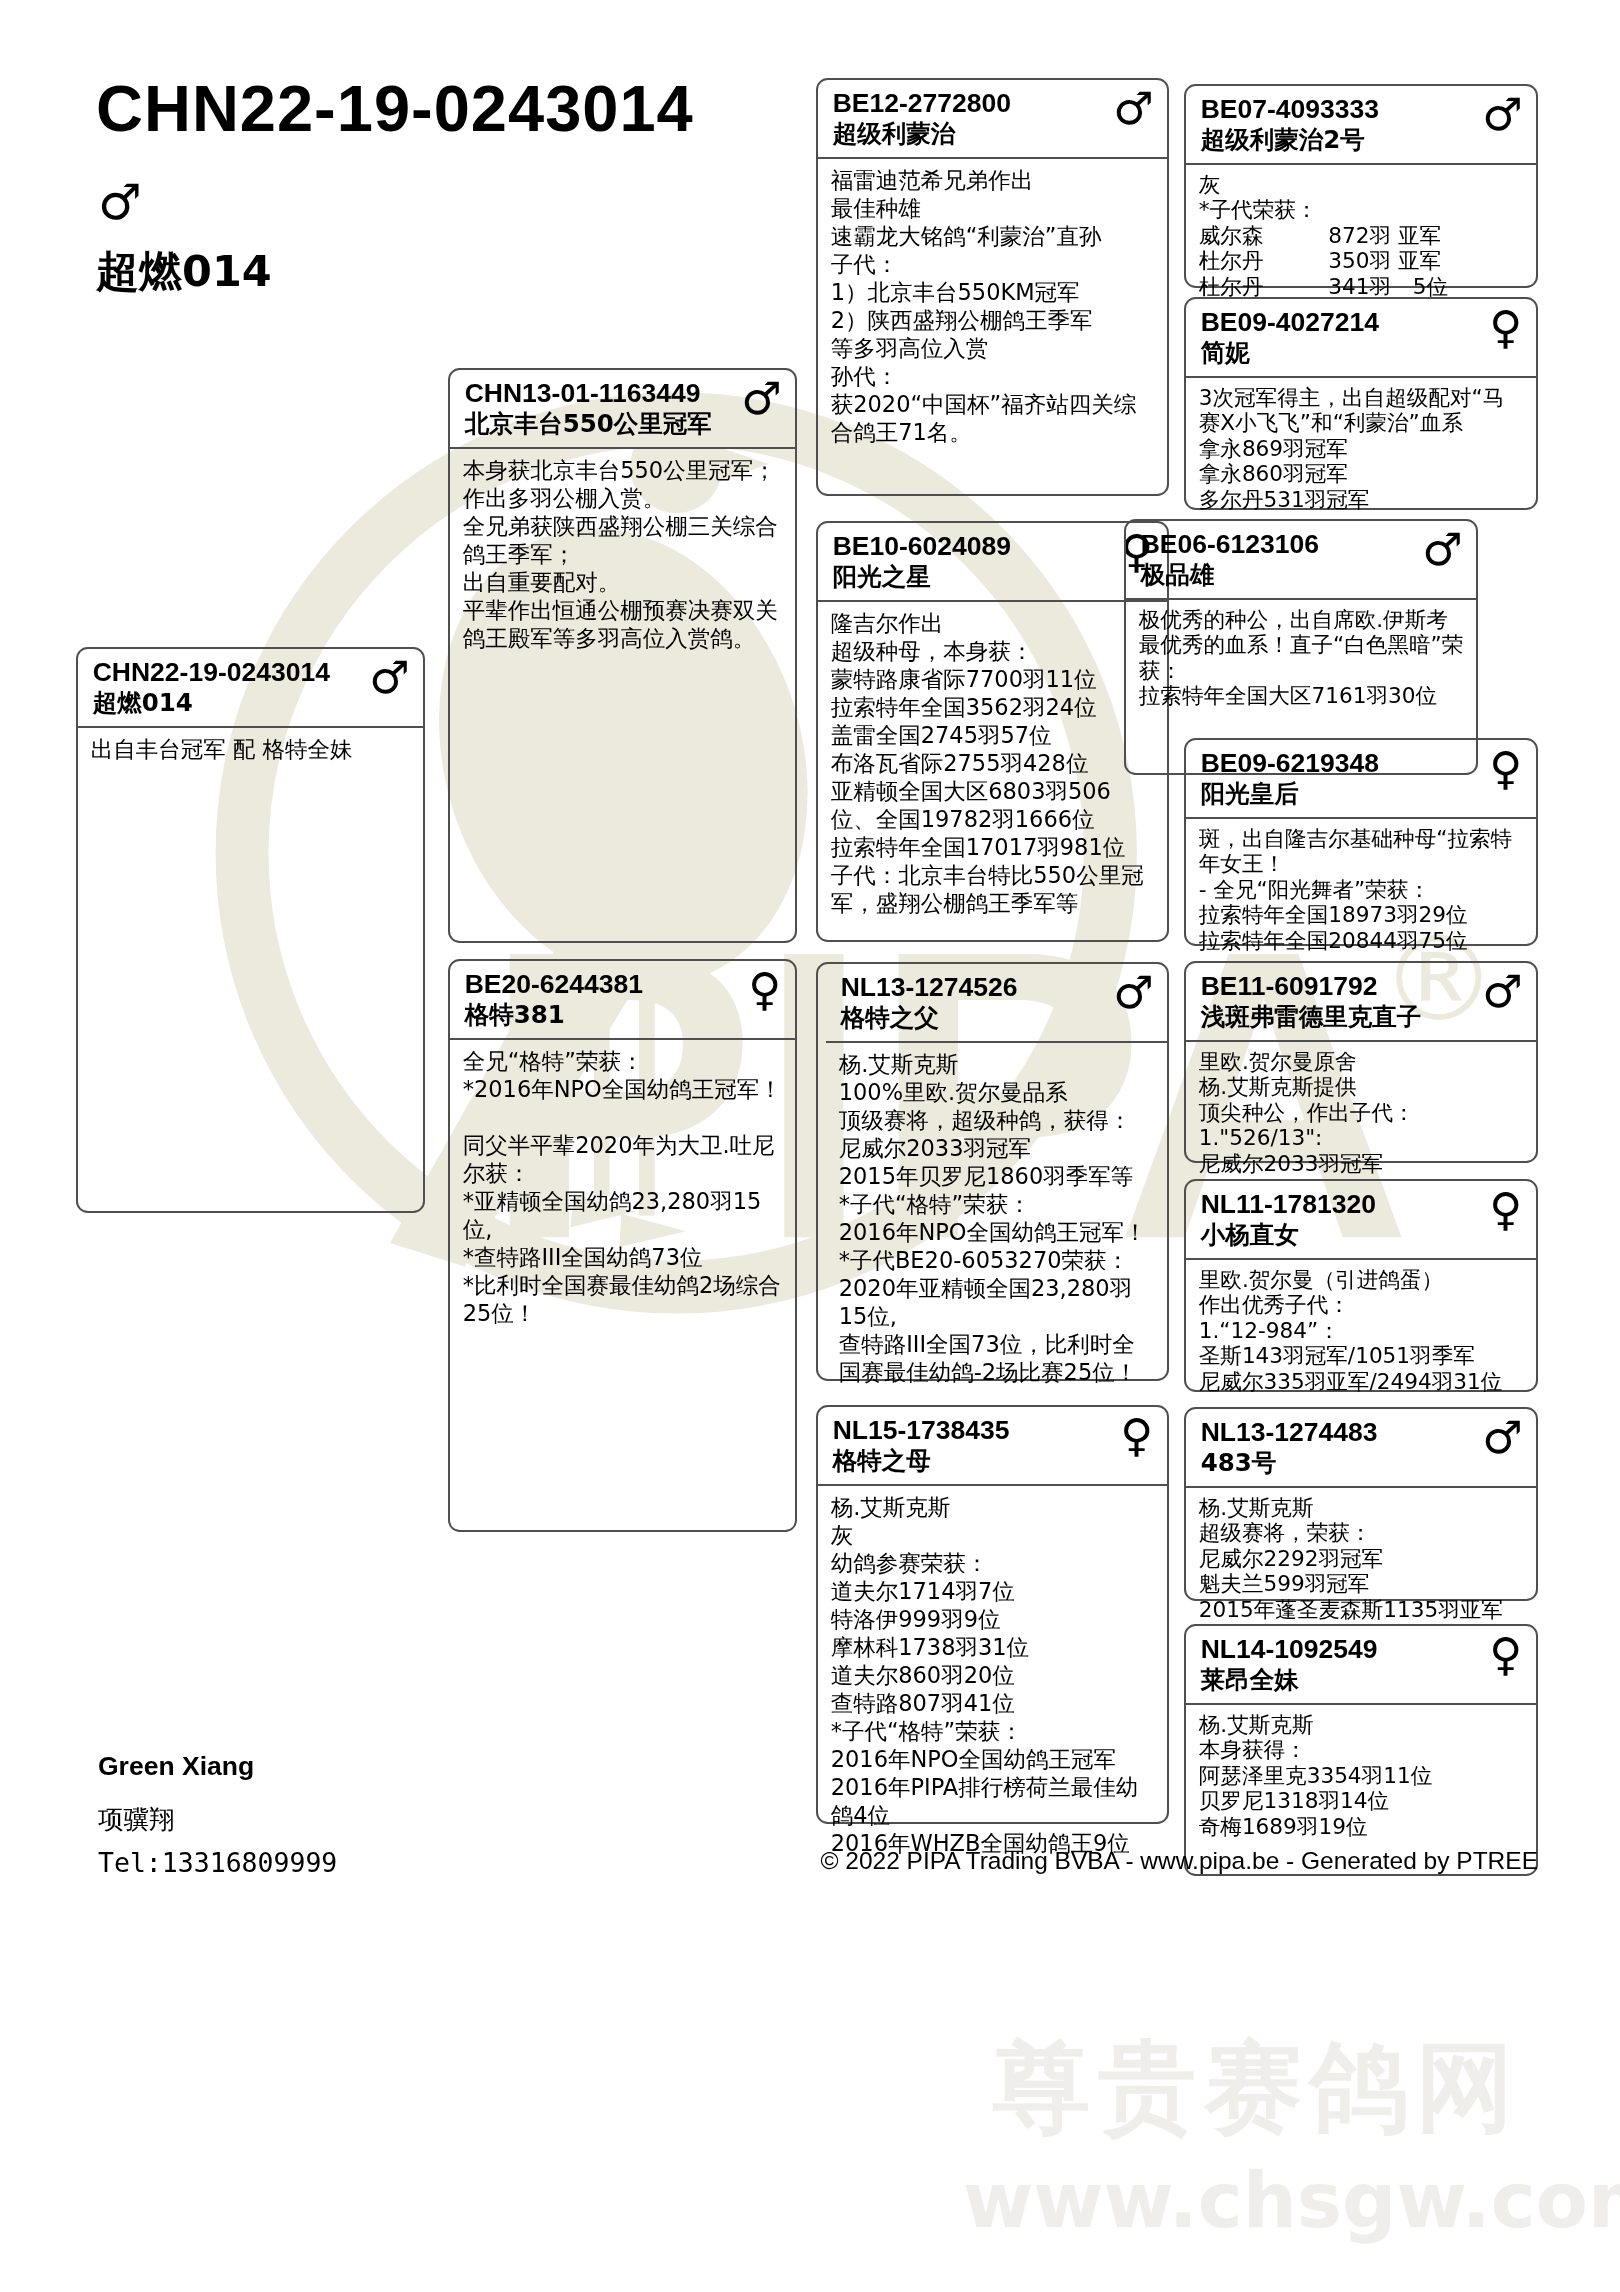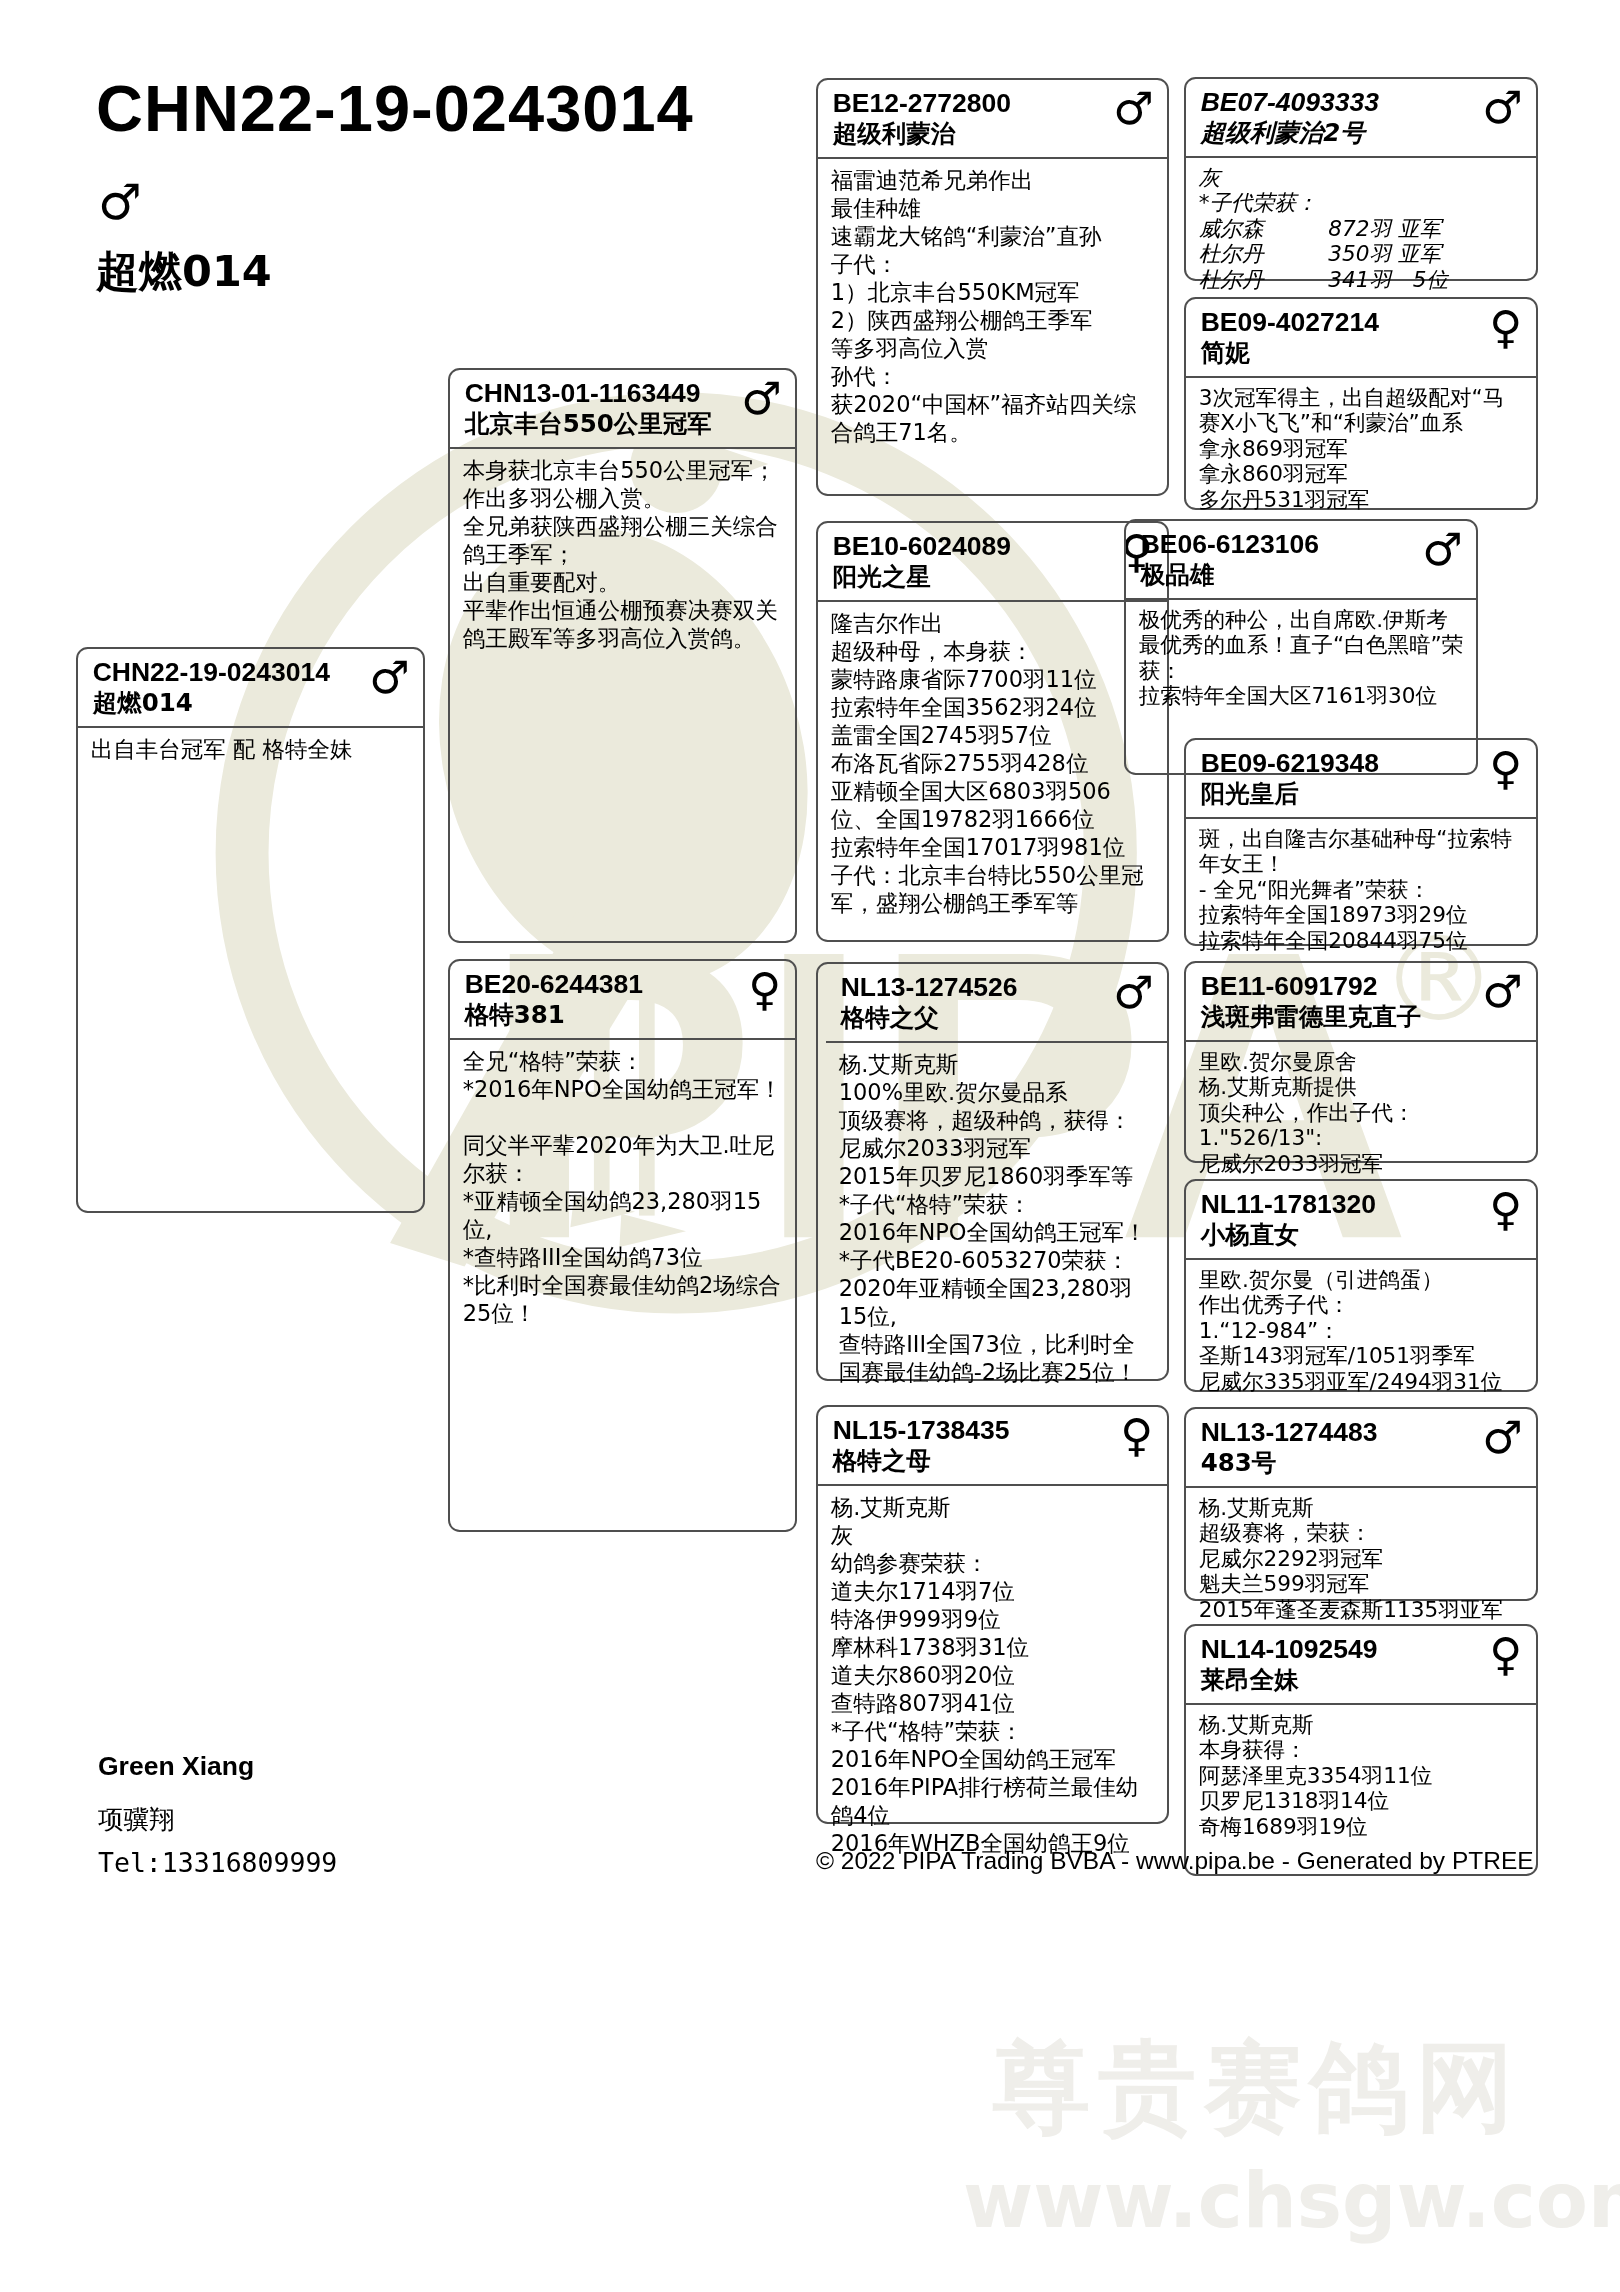--- a/index.html
+++ b/index.html
@@ -43,21 +43,21 @@
     font-family:"DejaVu Sans",sans-serif;overflow:hidden;
   }
   .col1 .pbox-body,.col2 .pbox-body,.col3 .pbox-body{font-size:22.5px;line-height:28px;}
   .col4 .pbox-body{font-size:21.6px;line-height:25.5px;}
   
   .owner{position:absolute;left:98px;top:1751px;}
   .owner-en{font-size:26.5px;font-weight:bold;font-family:"Liberation Sans",sans-serif;}
   .owner-cn{font-size:25.5px;margin-top:20px;font-family:"DejaVu Sans",sans-serif;}
   .owner-tel{font-size:26.5px;margin-top:9.8px;font-family:"DejaVu Sans Mono",monospace;}
   .copyright{
-    position:absolute;left:816px;top:1847px;width:722px;
+    position:absolute;left:816px;top:1847px;width:722px;text-align:right;
     font-size:24.5px;font-family:"Liberation Sans",sans-serif;
   }
 </style>
 </head>
 <body>
 
 <div class="page">
 
   <svg class="wm-logo" viewBox="0 0 1653 2339" aria-hidden="true">
     <g fill="none" stroke="#ebeadc" stroke-width="54">
@@ -188,21 +188,21 @@
 特洛伊999羽9位
 摩林科1738羽31位
 道夫尔860羽20位
 查特路807羽41位
 *子代“格特”荣获：
 2016年NPO全国幼鸽王冠军
 2016年PIPA排行榜荷兰最佳幼鸽4位
 2016年WHZB全国幼鸽王9位</div>
   </section>
 
-  <section class="pbox col4" style="left:1184px;top:77px;width:354px;height:204px;font-style:italic;">
+  <section class="pbox col4" style="left:1184px;top:84px;width:354px;height:204px;">
     <div class="pbox-head">
       <div class="pbox-code">BE07-4093333</div>
       <div class="pbox-name">超级利蒙治2号</div>
       <div class="pbox-sex">♂</div>
     </div>
     <div class="pbox-body">灰
 *子代荣获：
 威尔森　　　872羽 亚军
 杜尔丹　　　350羽 亚军
 杜尔丹　　　341羽　5位</div>

